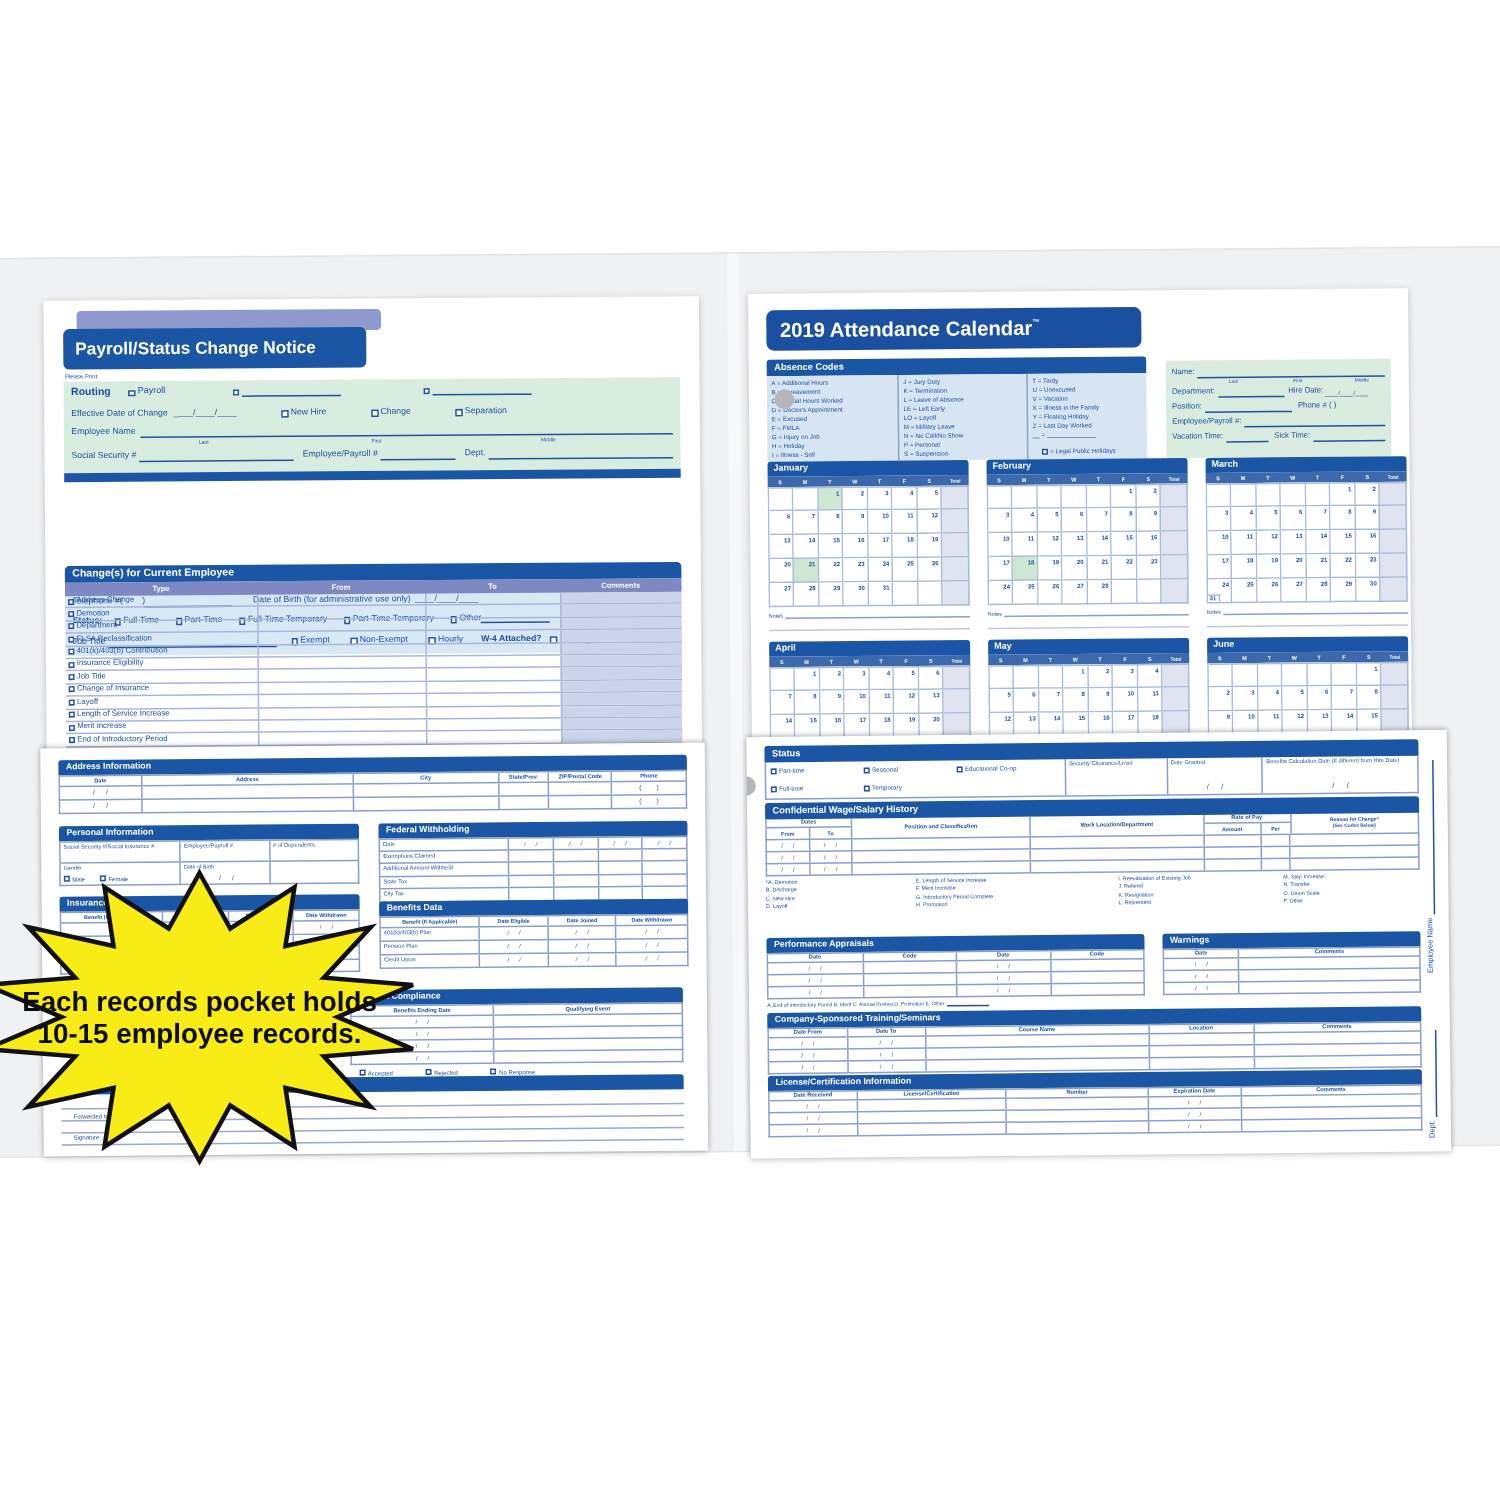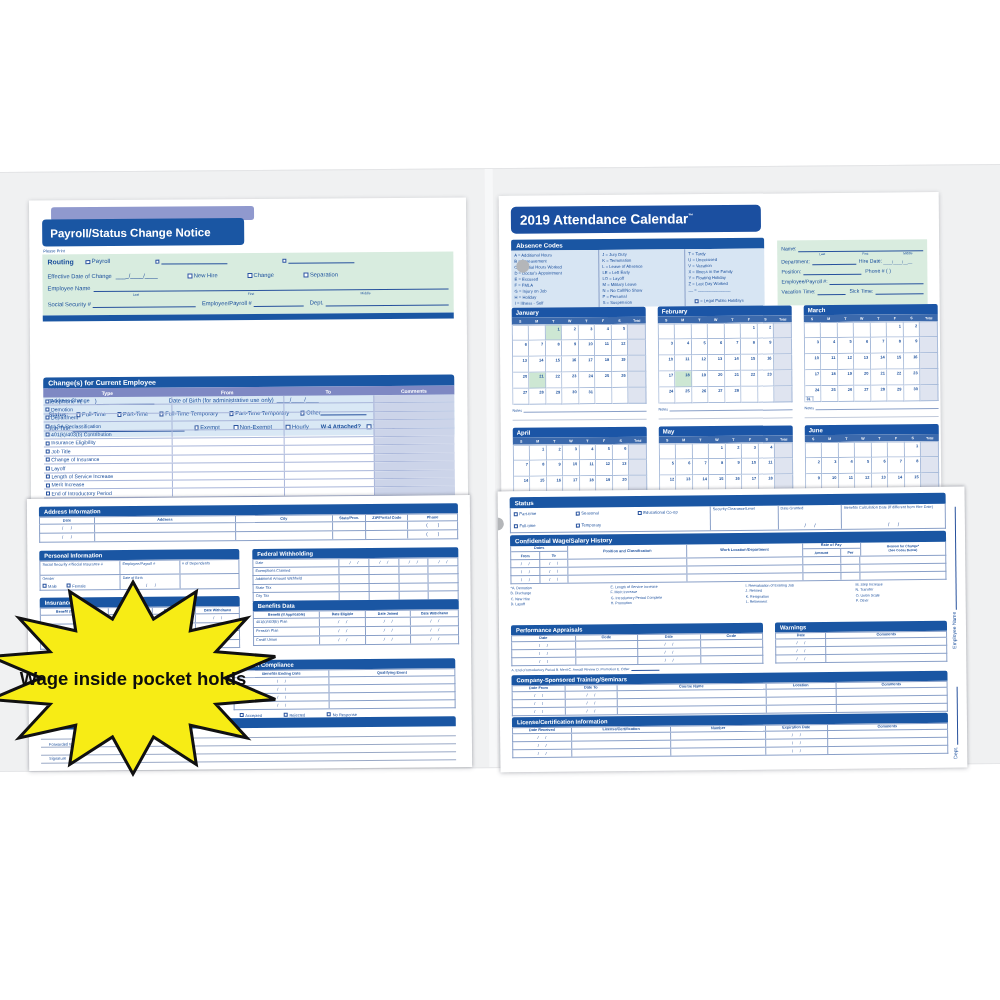--- a/index.html
+++ b/index.html
@@ -1680,16 +1680,17 @@
     <div class="abs flex ae" style="left:452px;top:272px;width:72px;transform:rotate(-90deg);transform-origin:0 0">
       <span class="f5">Dept.</span>
       <i class="uline grow" style="margin-left:2px"></i>
     </div>
   </div>
 
   <svg class="abs" style="left:-18px;top:577px;width:302px;height:202px;z-index:6" viewBox="0 0 302 202">
     <polygon id="star-poly" fill="#f7ec15" stroke="#111111" stroke-width="3" stroke-linejoin="miter" points="151.0,5.0 171.5,42.0 214.3,14.5 208.3,53.7 265.1,41.1 233.9,74.8 293.3,79.6 243.0,101.0 293.3,122.4 233.9,127.2 265.1,160.9 208.3,148.3 214.3,187.5 171.5,160.0 151.0,197.0 130.5,160.0 87.7,187.5 93.7,148.3 36.9,160.9 68.1,127.2 8.7,122.4 59.0,101.0 8.7,79.6 68.1,74.8 36.9,41.1 93.7,53.7 87.7,14.5 130.5,42.0"></polygon>
   </svg>
   <div class="abs flex jc" style="left:-18px;top:577px;width:302px;height:202px;z-index:7;flex-direction:column;align-items:center">
-    <div class="b" style="font-size:18.5px;color:#0d0d0d;line-height:21px">Wage inside pocket holds</div>
+    <div class="b" style="font-size:18.5px;color:#0d0d0d;line-height:21px">Each records pocket holds</div>
+    <div class="b" style="font-size:18.5px;color:#0d0d0d;line-height:21px">10-15 employee records.</div>
   </div>
 
 </div>
 
 </body></html>

